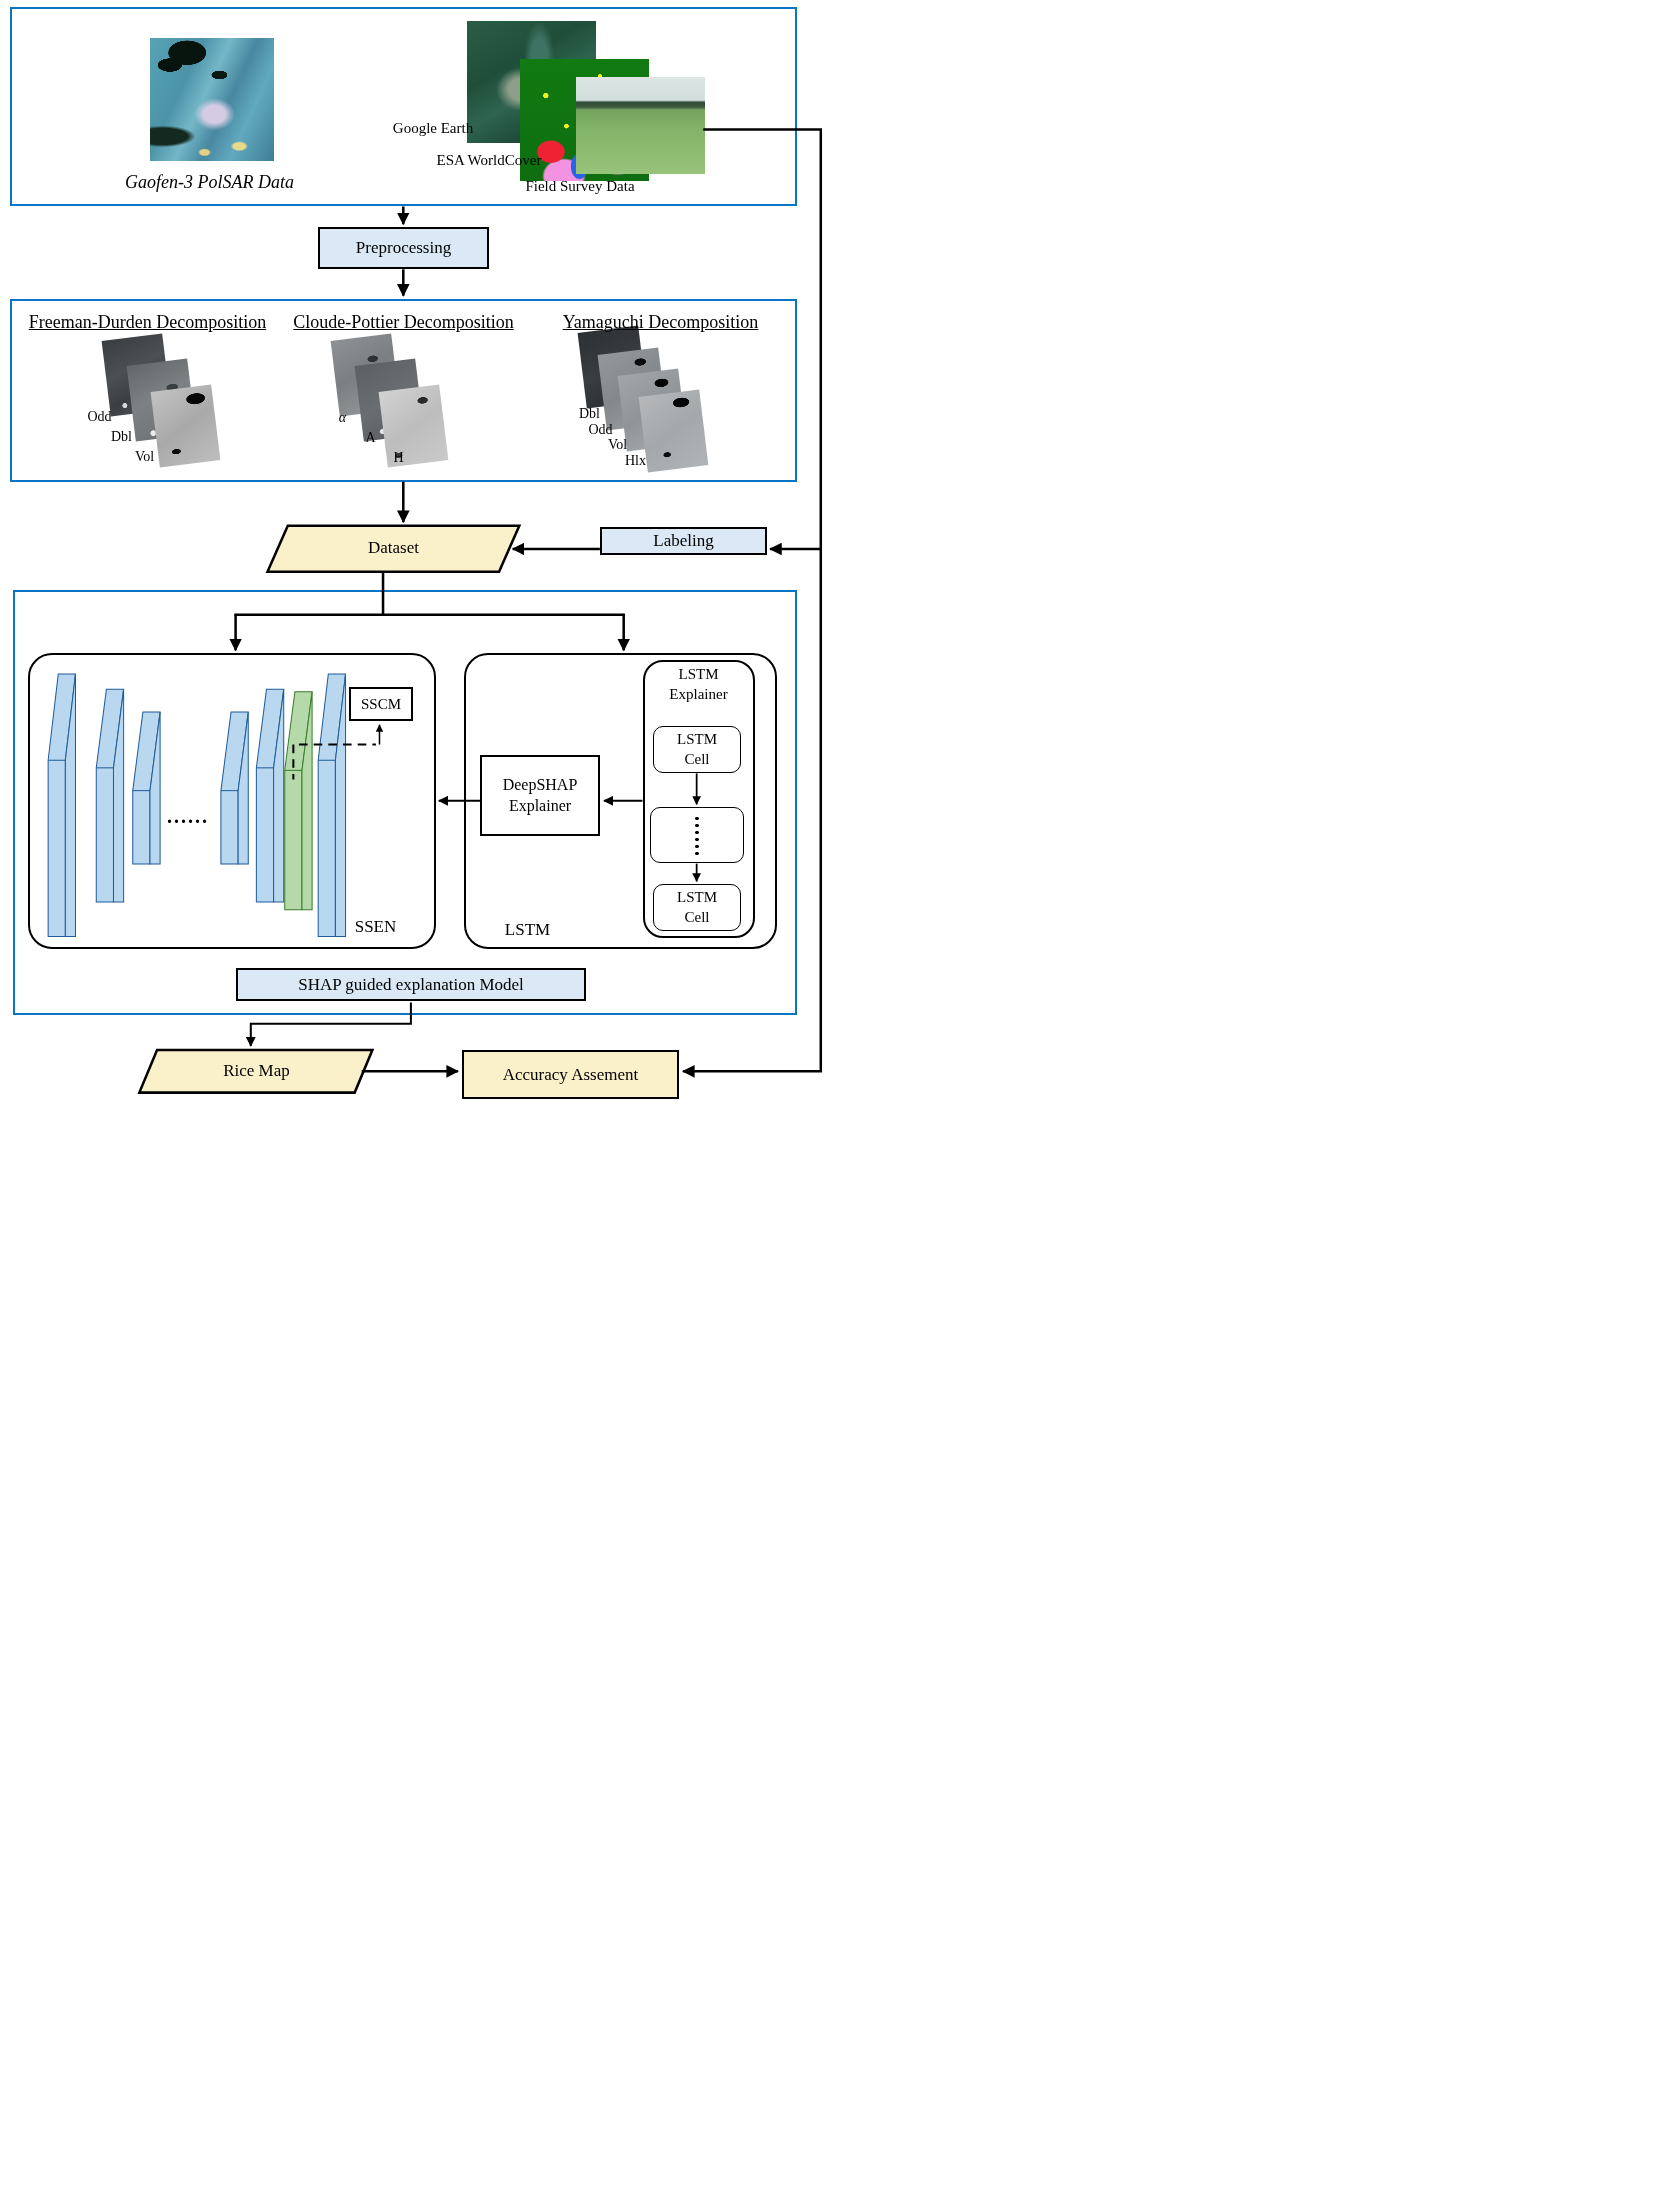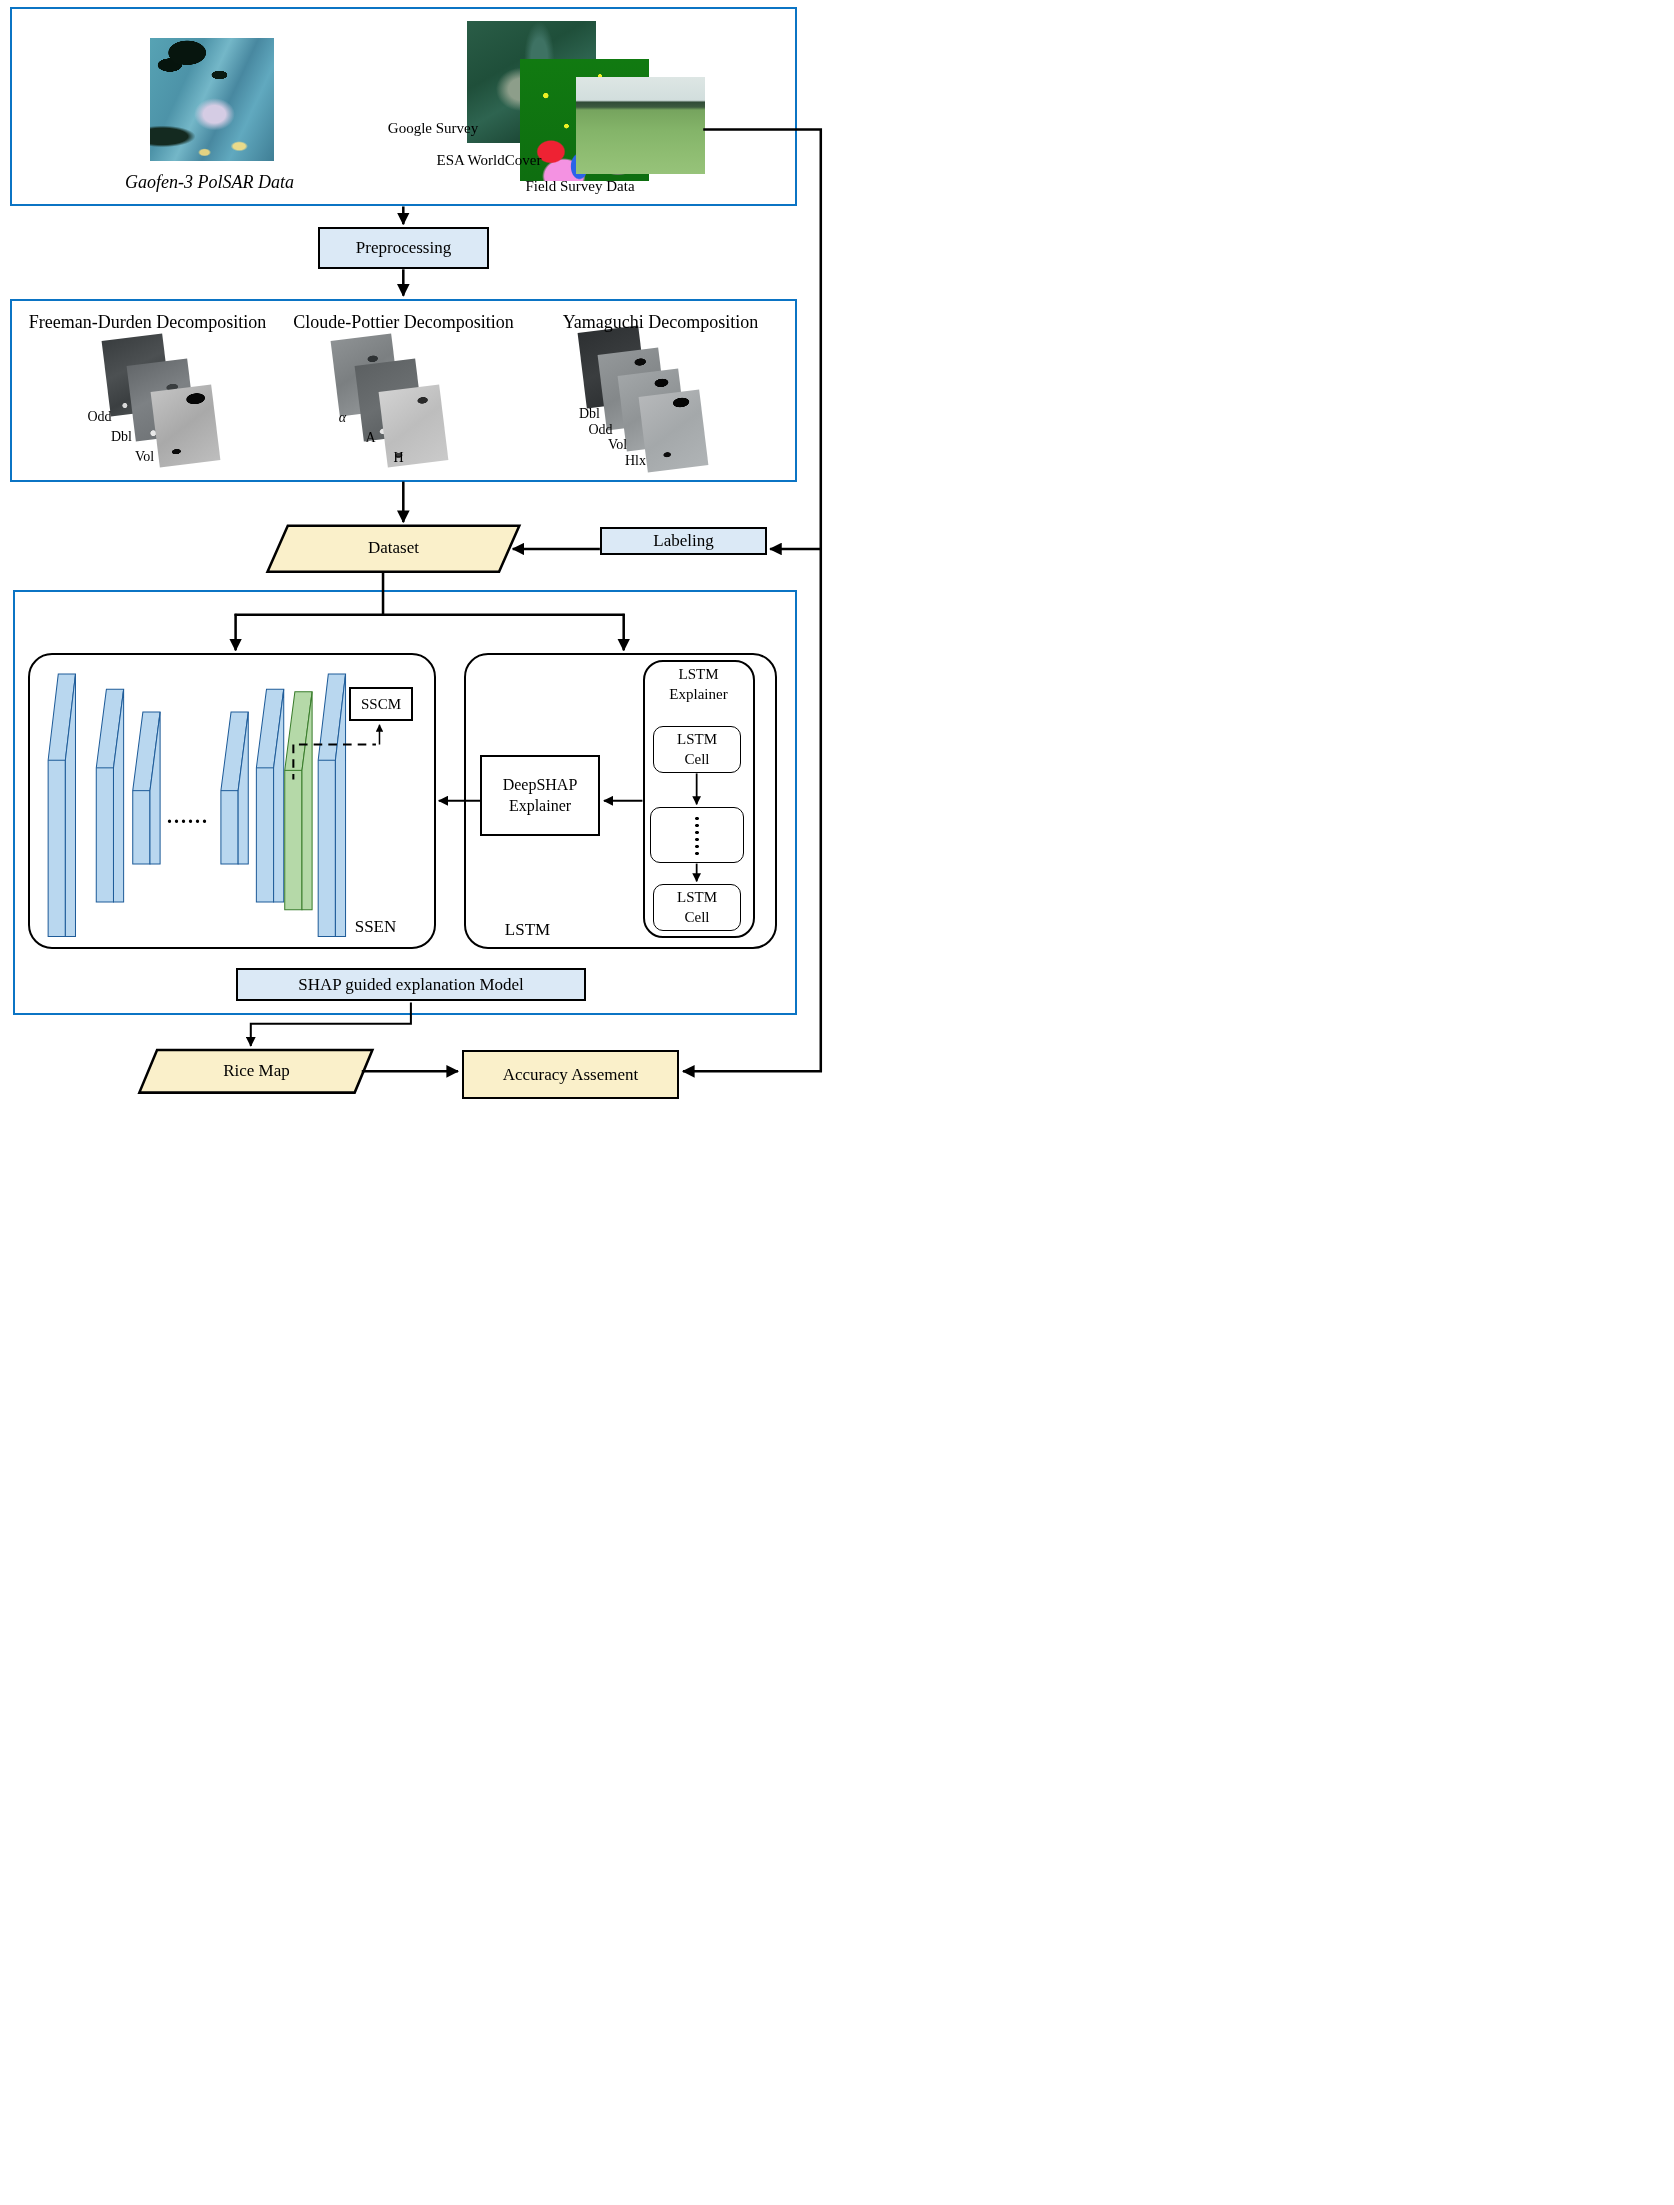--- a/index.html
+++ b/index.html
@@ -17,21 +17,21 @@
   .yellowfill { background:#faf0ca; border:2.5px solid #000; }
   .whitefill { background:#fff; border:2px solid #000; }
   .rounded { position:absolute; border:2px solid #000; border-radius:24px; background:transparent; z-index:3; }
 
   .f34 { font-size:17px; }
   .f36 { font-size:18px;font-style:italic; }
   .f30 { font-size:15px; }
   .f28 { font-size:14px; }
 
   .lbl { position:absolute; z-index:5; text-align:center; white-space:nowrap; }
-  .sect { position:absolute; z-index:5; text-align:center; white-space:nowrap; font-size:18px; }
+  .sect { position:absolute; z-index:5; text-align:center; white-space:nowrap; font-size:18px;text-decoration:underline; }
 
   
   .sat { position:absolute; z-index:2; }
   .sat-gaofen { background:
       radial-gradient(ellipse 31px 20px at 30% 12%, #07150e 60%, rgba(0,0,0,0) 62%),
       radial-gradient(ellipse 20px 11px at 16% 22%, #06140d 60%, rgba(0,0,0,0) 62%),
       radial-gradient(ellipse 13px 7px at 56% 30%, #0a1a12 60%, rgba(0,0,0,0) 62%),
       radial-gradient(ellipse 29px 23px at 52% 62%, #d5cce4 38%, rgba(213,204,228,0) 70%),
       radial-gradient(ellipse 12px 7px at 72% 88%, #e9da8a 50%, rgba(233,218,138,0) 72%),
       radial-gradient(ellipse 9px 5.6px at 44% 93%, #e2d282 50%, rgba(226,210,130,0) 72%),
@@ -100,21 +100,21 @@
   <div class="frame" style="left:10px; top:7px; width:787px; height:199px;"></div>
   <div class="frame" style="left:10px; top:299px; width:787px; height:183px;"></div>
   <div class="frame" style="left:12.7px; top:590px; width:784px; height:425px;"></div>
 
   <div class="sat sat-gaofen" style="left:150px; top:38px; width:124px; height:123px;"></div>
   <div class="sat sat-google" style="left:467px; top:21px; width:129px; height:122px;"></div>
   <div class="sat sat-esa" style="left:520px; top:59px; width:129px; height:122px; z-index:3;"></div>
   <div class="sat sat-field" style="left:576px; top:77px; width:129px; height:97px; z-index:4;"></div>
 
   <div class="lbl f36" style="left:83px; top:172px; width:253px;">Gaofen-3 PolSAR Data</div>
-  <div class="lbl f30" style="left:357px; top:120px; width:152px;">Google Survey</div>
+  <div class="lbl f30" style="left:357px; top:120px; width:152px;">Google Earth</div>
   <div class="lbl f30" style="left:413px; top:152px; width:152px;">ESA WorldCover</div>
   <div class="lbl f30" style="left:504px; top:178px; width:152px;">Field Survey Data</div>
 
   <div class="tbox bluefill f34" style="left:318px; top:227px; width:171px; height:42px;">Preprocessing</div>
 
   <div class="sect" style="left:21px; top:312px; width:253px;">Freeman-Durden Decomposition</div>
   <div class="sect" style="left:277px; top:312px; width:253px;">Cloude-Pottier Decomposition</div>
   <div class="sect" style="left:534px; top:312px; width:253px;">Yamaguchi Decomposition</div>
 
   <div class="gray g-f1" style="left:106px; top:337px;"></div>

